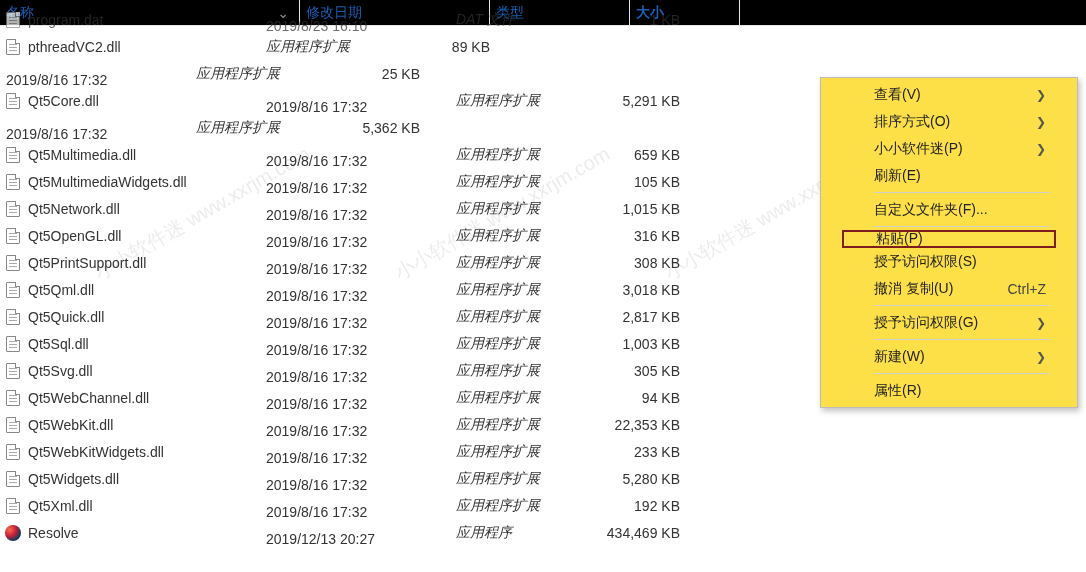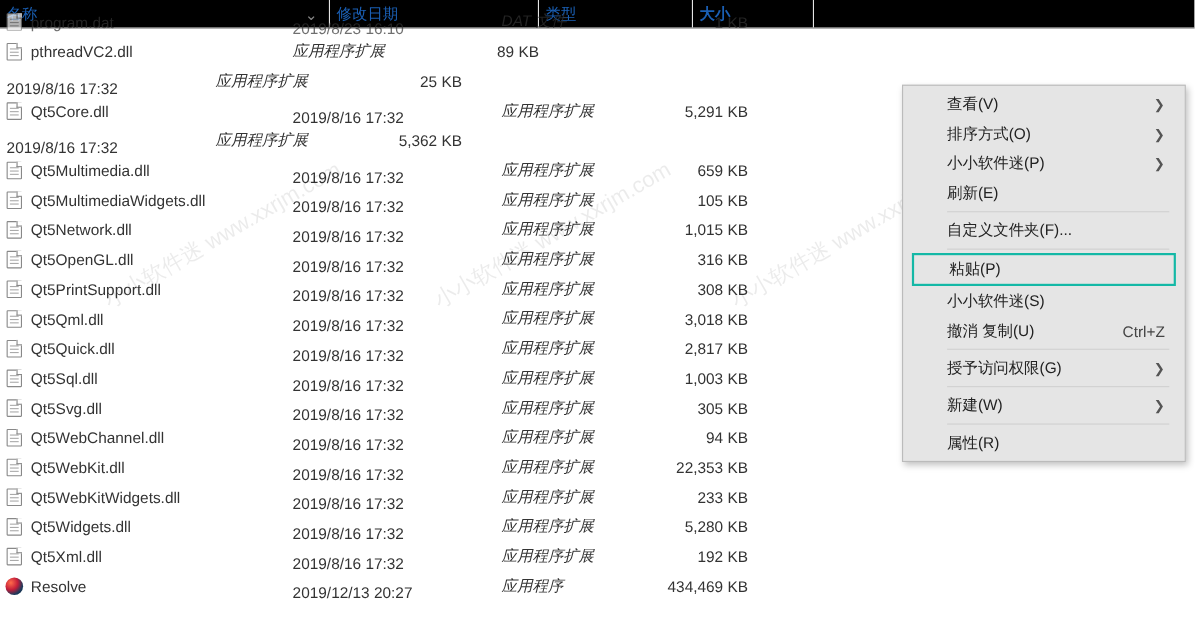--- a/index.html
+++ b/index.html
@@ -110,24 +110,24 @@
       font-size: 20px;
       transform: rotate(-30deg);
       pointer-events: none;
       white-space: nowrap;
     }
     .context-menu {
       position: absolute;
       top: 77px;
       left: 820px;
       width: 258px;
-      background: #e5e5e5;
+      background: #fde047;
       border: 1px solid #bbb;
       box-shadow: 2px 3px 6px rgba(0,0,0,0.25);
-      padding: 3px 6px;
+      padding: 3px 19px;
     }
     .menu-item {
       height: 27px;
       display: flex;
       align-items: center;
       padding-left: 34px;
       padding-right: 12px;
       color: #222;
       position: relative;
     }
@@ -139,22 +139,22 @@
       margin-left: auto;
       font-size: 12px;
       color: #555;
     }
     .menu-sep {
       height: 1px;
       background: #d0d0d0;
       margin: 3px 8px 3px 34px;
     }
     .menu-item.highlight {
-      border: 2px solid #14b8a6;
-      height: 30px;
+      border: 2px solid #7f1d1d;
+      height: 18px;
       margin: 0 2px;
       padding-left: 32px;
     }
   </style>
 </head>
 <body>
 
 <div class="header">
   <div class="col col-name">
     <span>名称</span>
@@ -403,21 +403,21 @@
   </div>
   <div class="menu-sep"></div>
   <div class="menu-item">
     <span>自定义文件夹(F)...</span>
   </div>
   <div class="menu-sep"></div>
   <div class="menu-item highlight">
     <span>粘贴(P)</span>
   </div>
   <div class="menu-item">
-    <span>小小软件迷(S)</span>
+    <span>授予访问权限(S)</span>
   </div>
   <div class="menu-item">
     <span>撤消 复制(U)</span>
     <span class="shortcut">Ctrl+Z</span>
   </div>
   <div class="menu-sep"></div>
   <div class="menu-item">
     <span>授予访问权限(G)</span>
     <span class="submenu-arrow">❯</span>
   </div>

